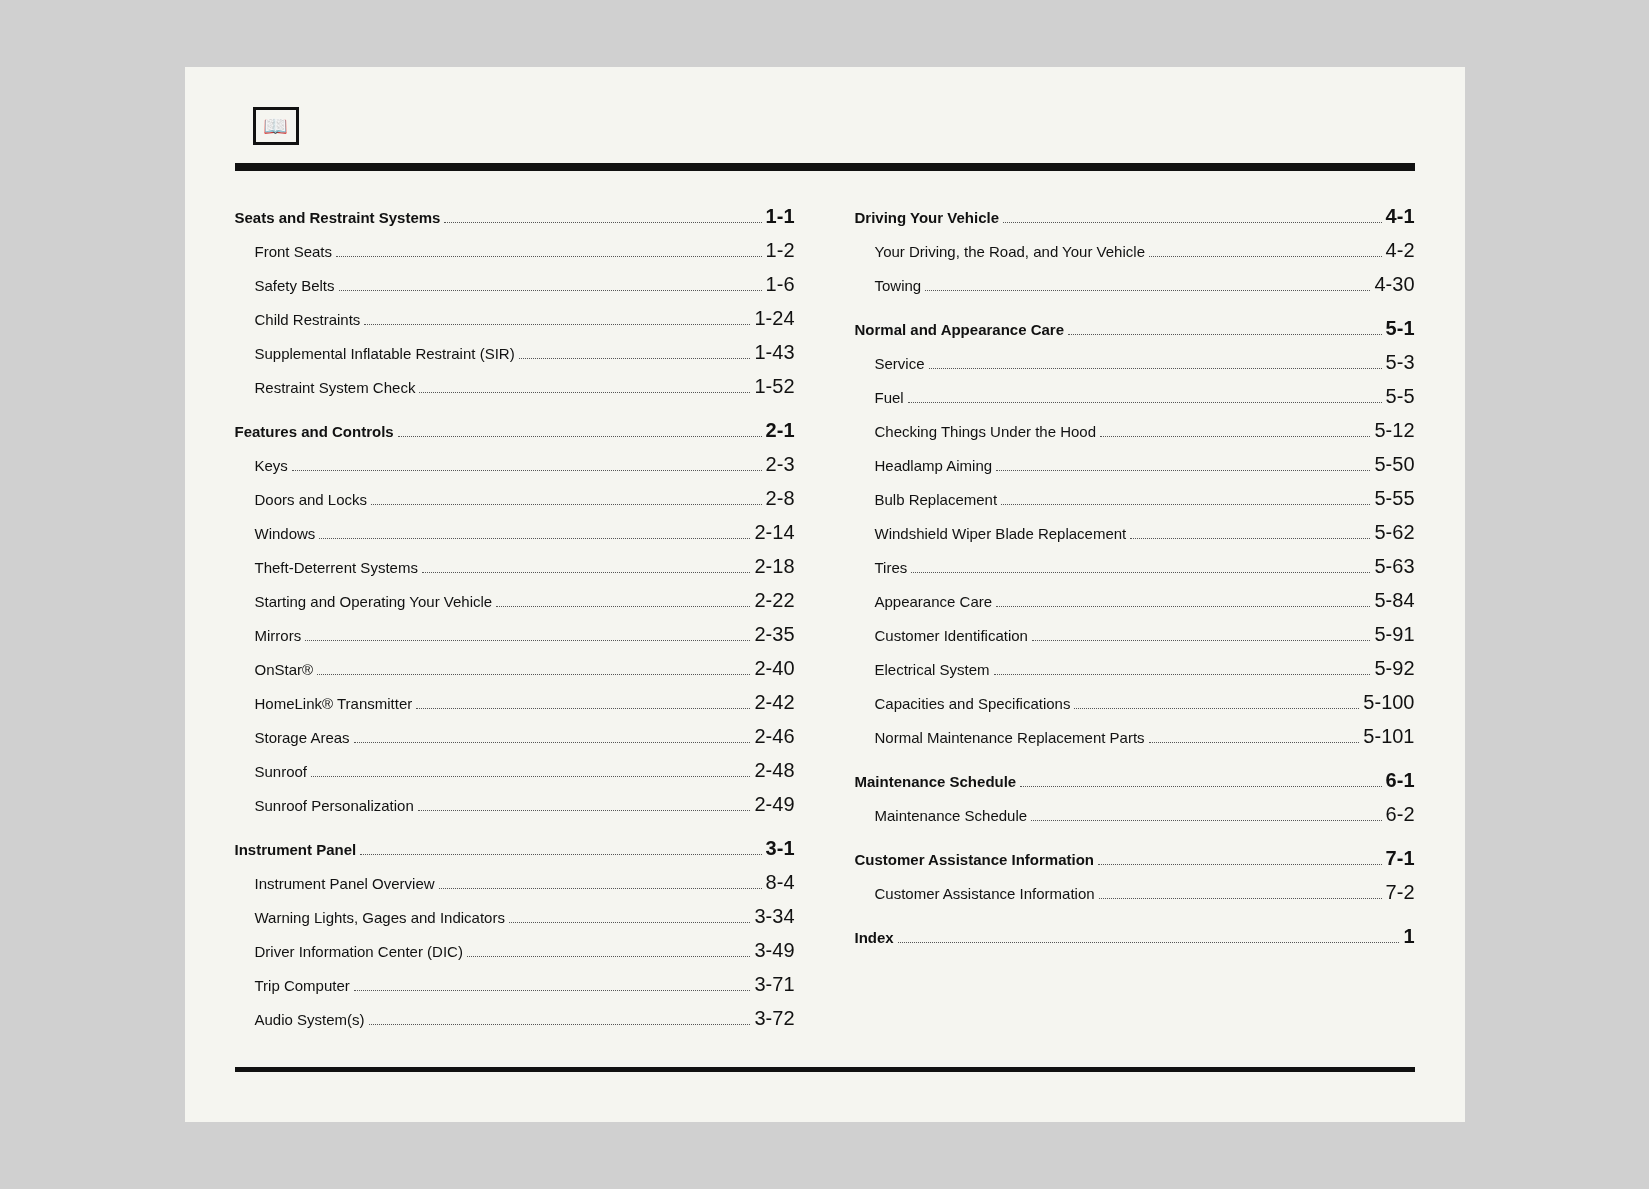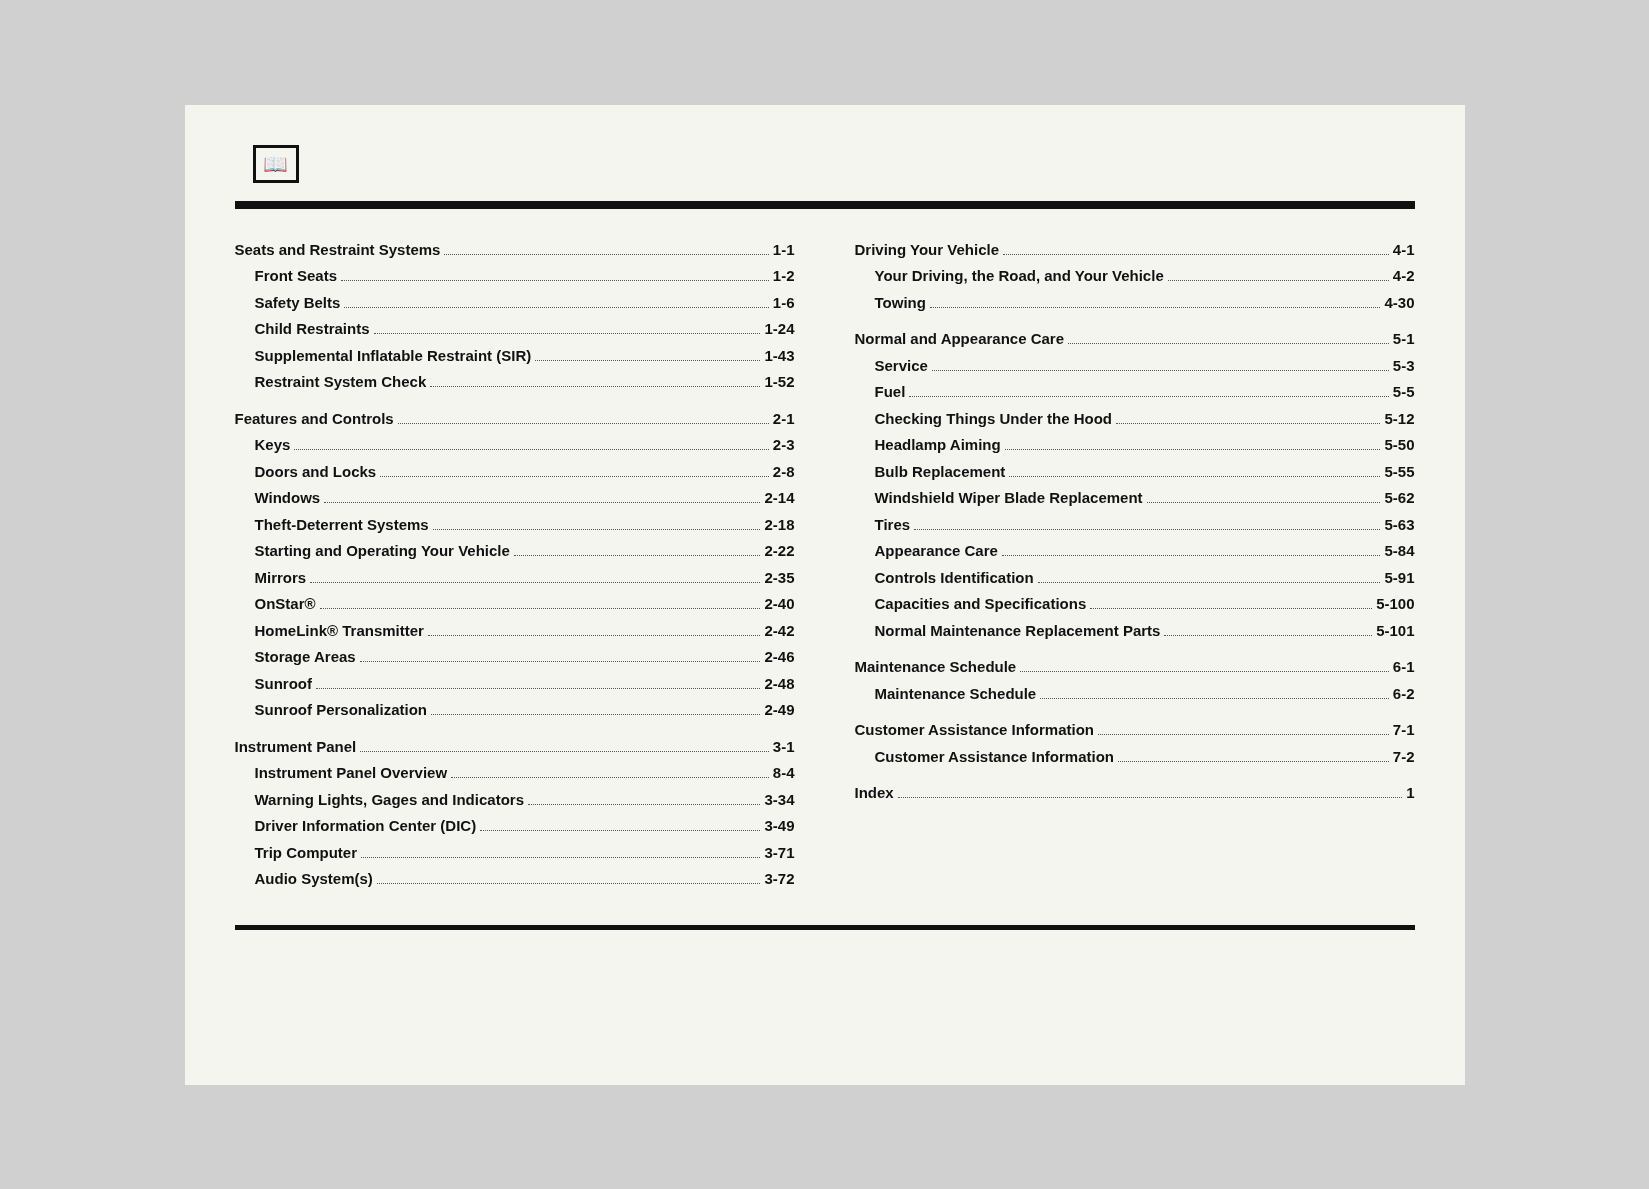--- a/index.html
+++ b/index.html
@@ -82,39 +82,39 @@
       margin-top: 10px;
       margin-bottom: 4px;
     }
 
     .toc-entry.main-entry:first-child {
       margin-top: 0;
     }
 
     .toc-entry.sub-entry {
       padding-left: 20px;
-      font-weight: bold;
+      font-weight: normal;
     }
 
     .entry-label {
       white-space: nowrap;
       flex-shrink: 0;
     }
 
     .entry-dots {
       flex: 1;
       border-bottom: 1px dotted #555;
       margin: 0 4px 4px 4px;
       min-width: 10px;
     }
 
     .entry-page {
       white-space: nowrap;
       flex-shrink: 0;
-      font-size: 15px;
+      font-size: 20px;
     }
 
     .toc-entry.main-entry .entry-dots {
       border-bottom: 1px dotted #555;
     }
   </style>
 </head>
 <body>
 
 <div class="page">
@@ -304,23 +304,28 @@
           <span class="entry-label">Tires</span>
           <span class="entry-dots"></span>
           <span class="entry-page">5-63</span>
         </div>
         <div class="toc-entry sub-entry">
           <span class="entry-label">Appearance Care</span>
           <span class="entry-dots"></span>
           <span class="entry-page">5-84</span>
         </div>
         <div class="toc-entry sub-entry">
-          <span class="entry-label">Controls Identification</span>
+          <span class="entry-label">Customer Identification</span>
           <span class="entry-dots"></span>
           <span class="entry-page">5-91</span>
+        </div>
+        <div class="toc-entry sub-entry">
+          <span class="entry-label">Electrical System</span>
+          <span class="entry-dots"></span>
+          <span class="entry-page">5-92</span>
         </div>
         <div class="toc-entry sub-entry">
           <span class="entry-label">Capacities and Specifications</span>
           <span class="entry-dots"></span>
           <span class="entry-page">5-100</span>
         </div>
         <div class="toc-entry sub-entry">
           <span class="entry-label">Normal Maintenance Replacement Parts</span>
           <span class="entry-dots"></span>
           <span class="entry-page">5-101</span>

